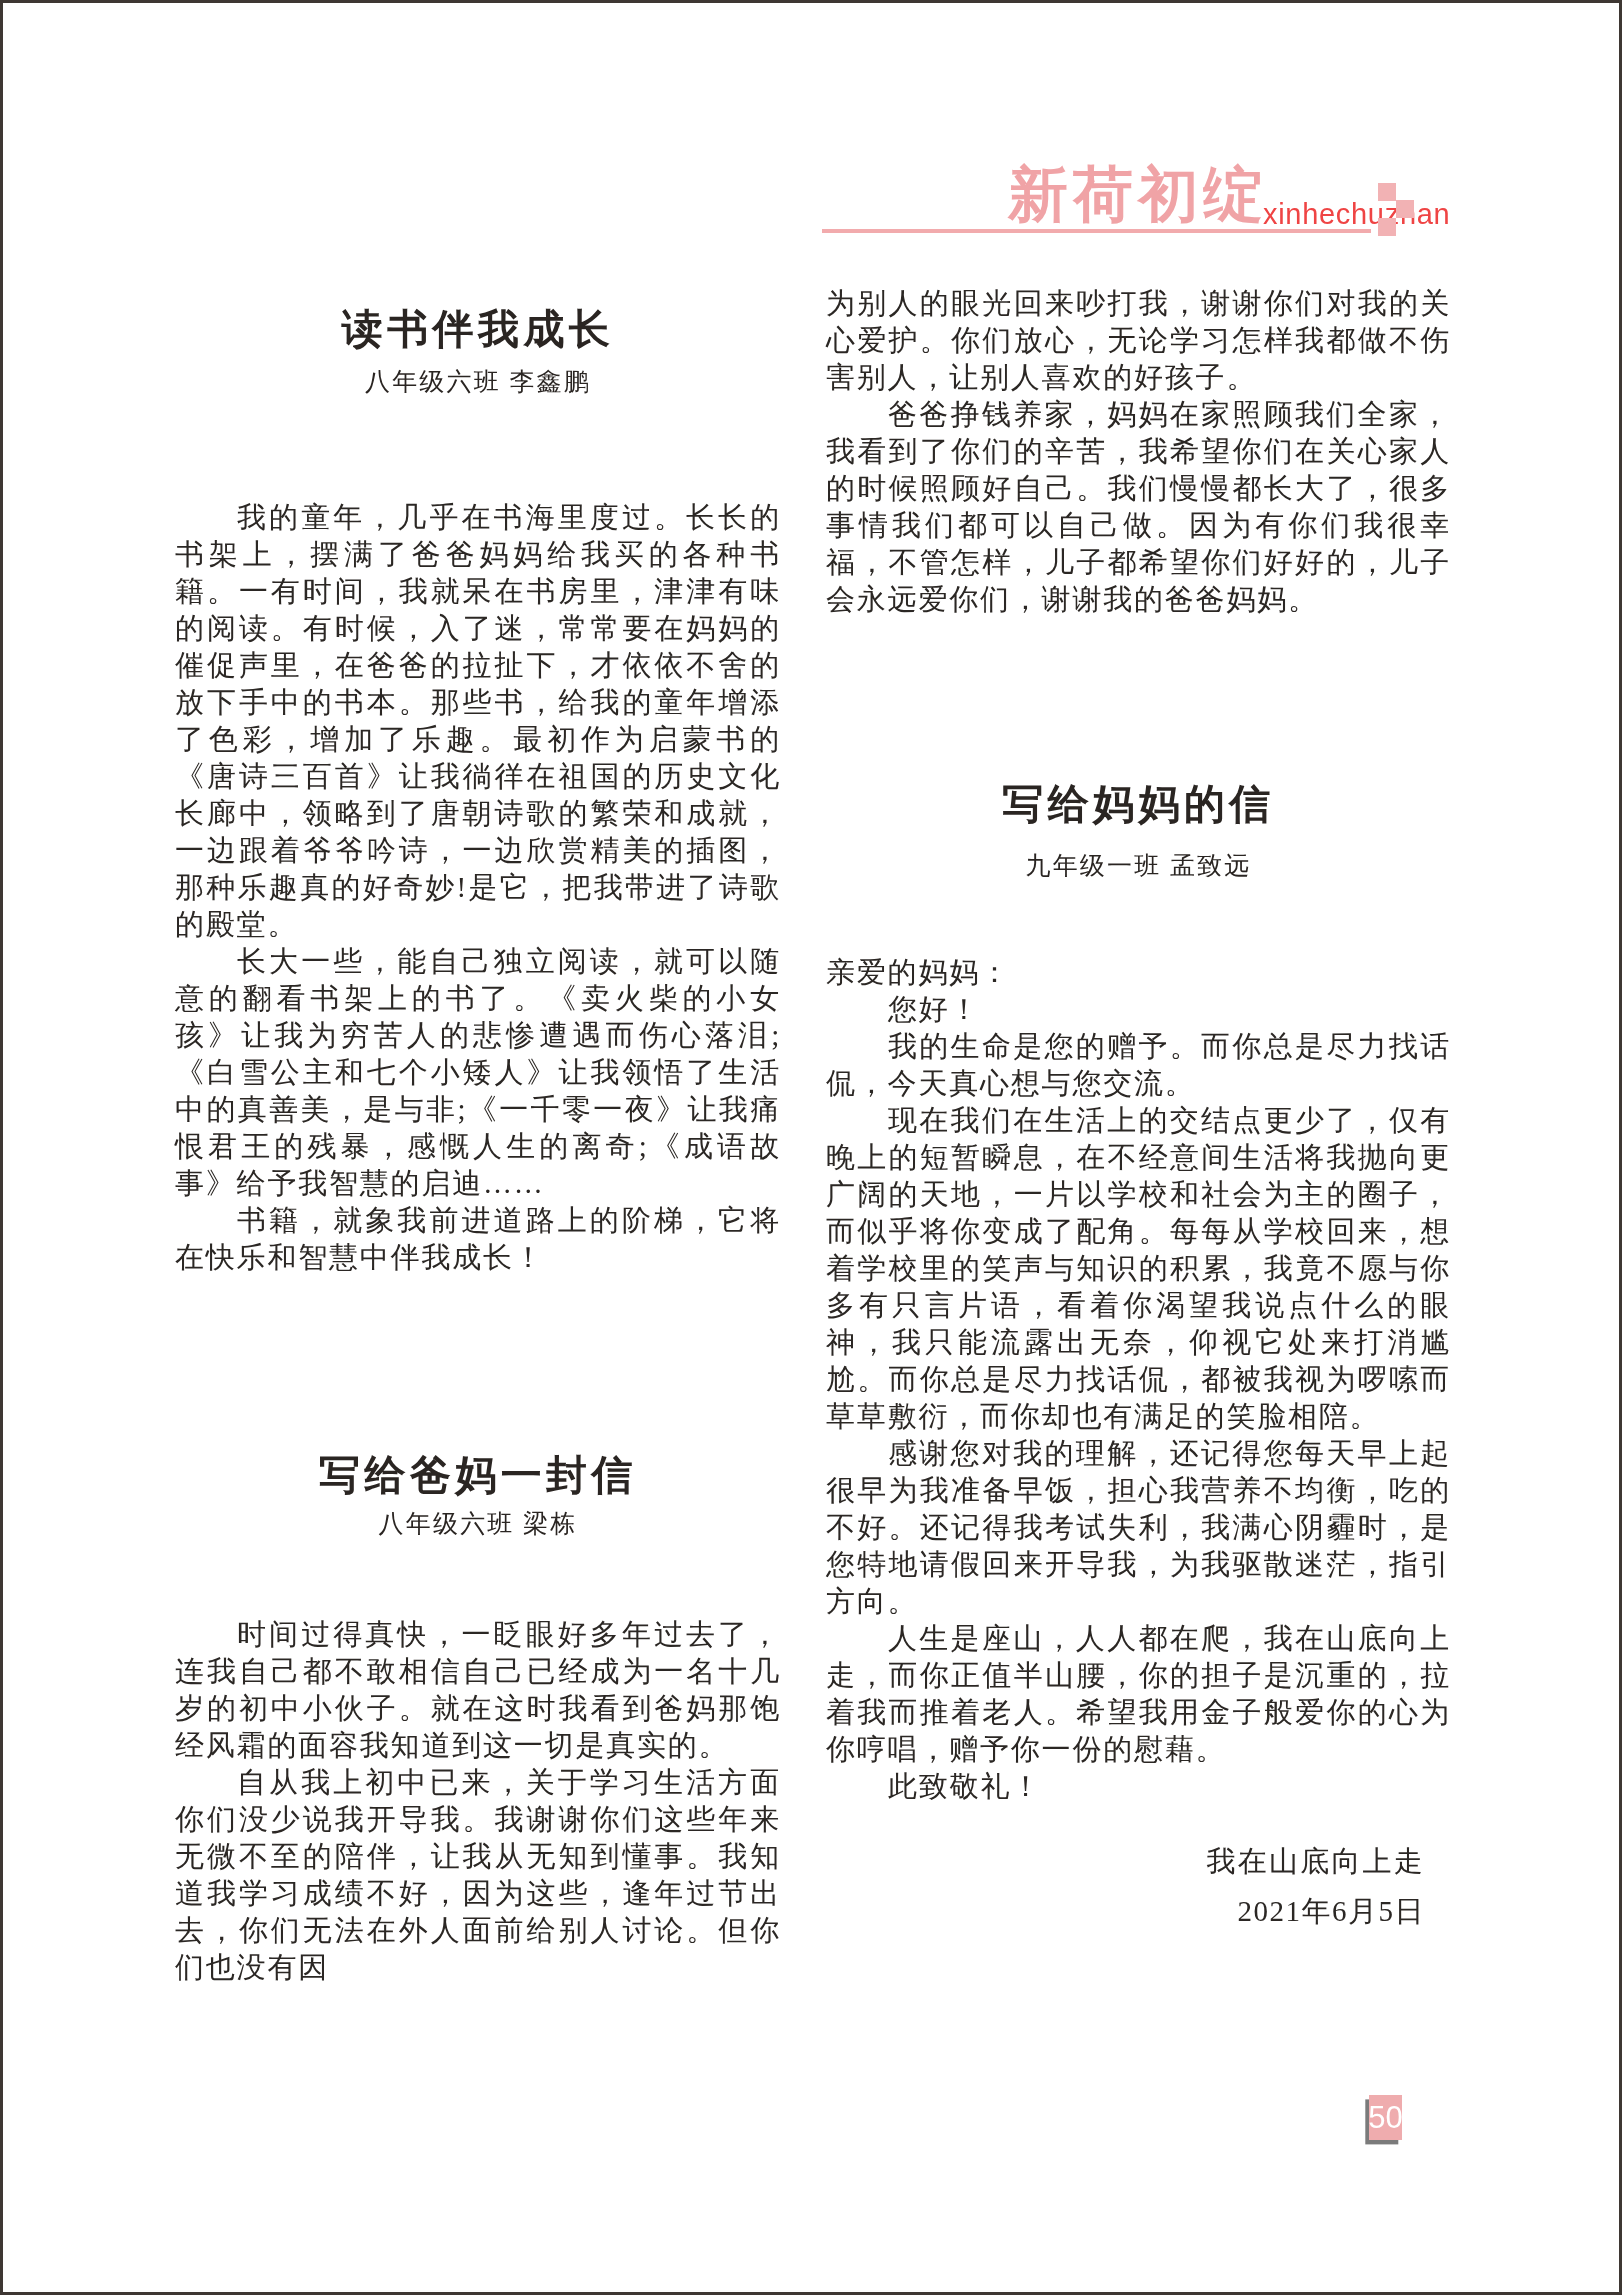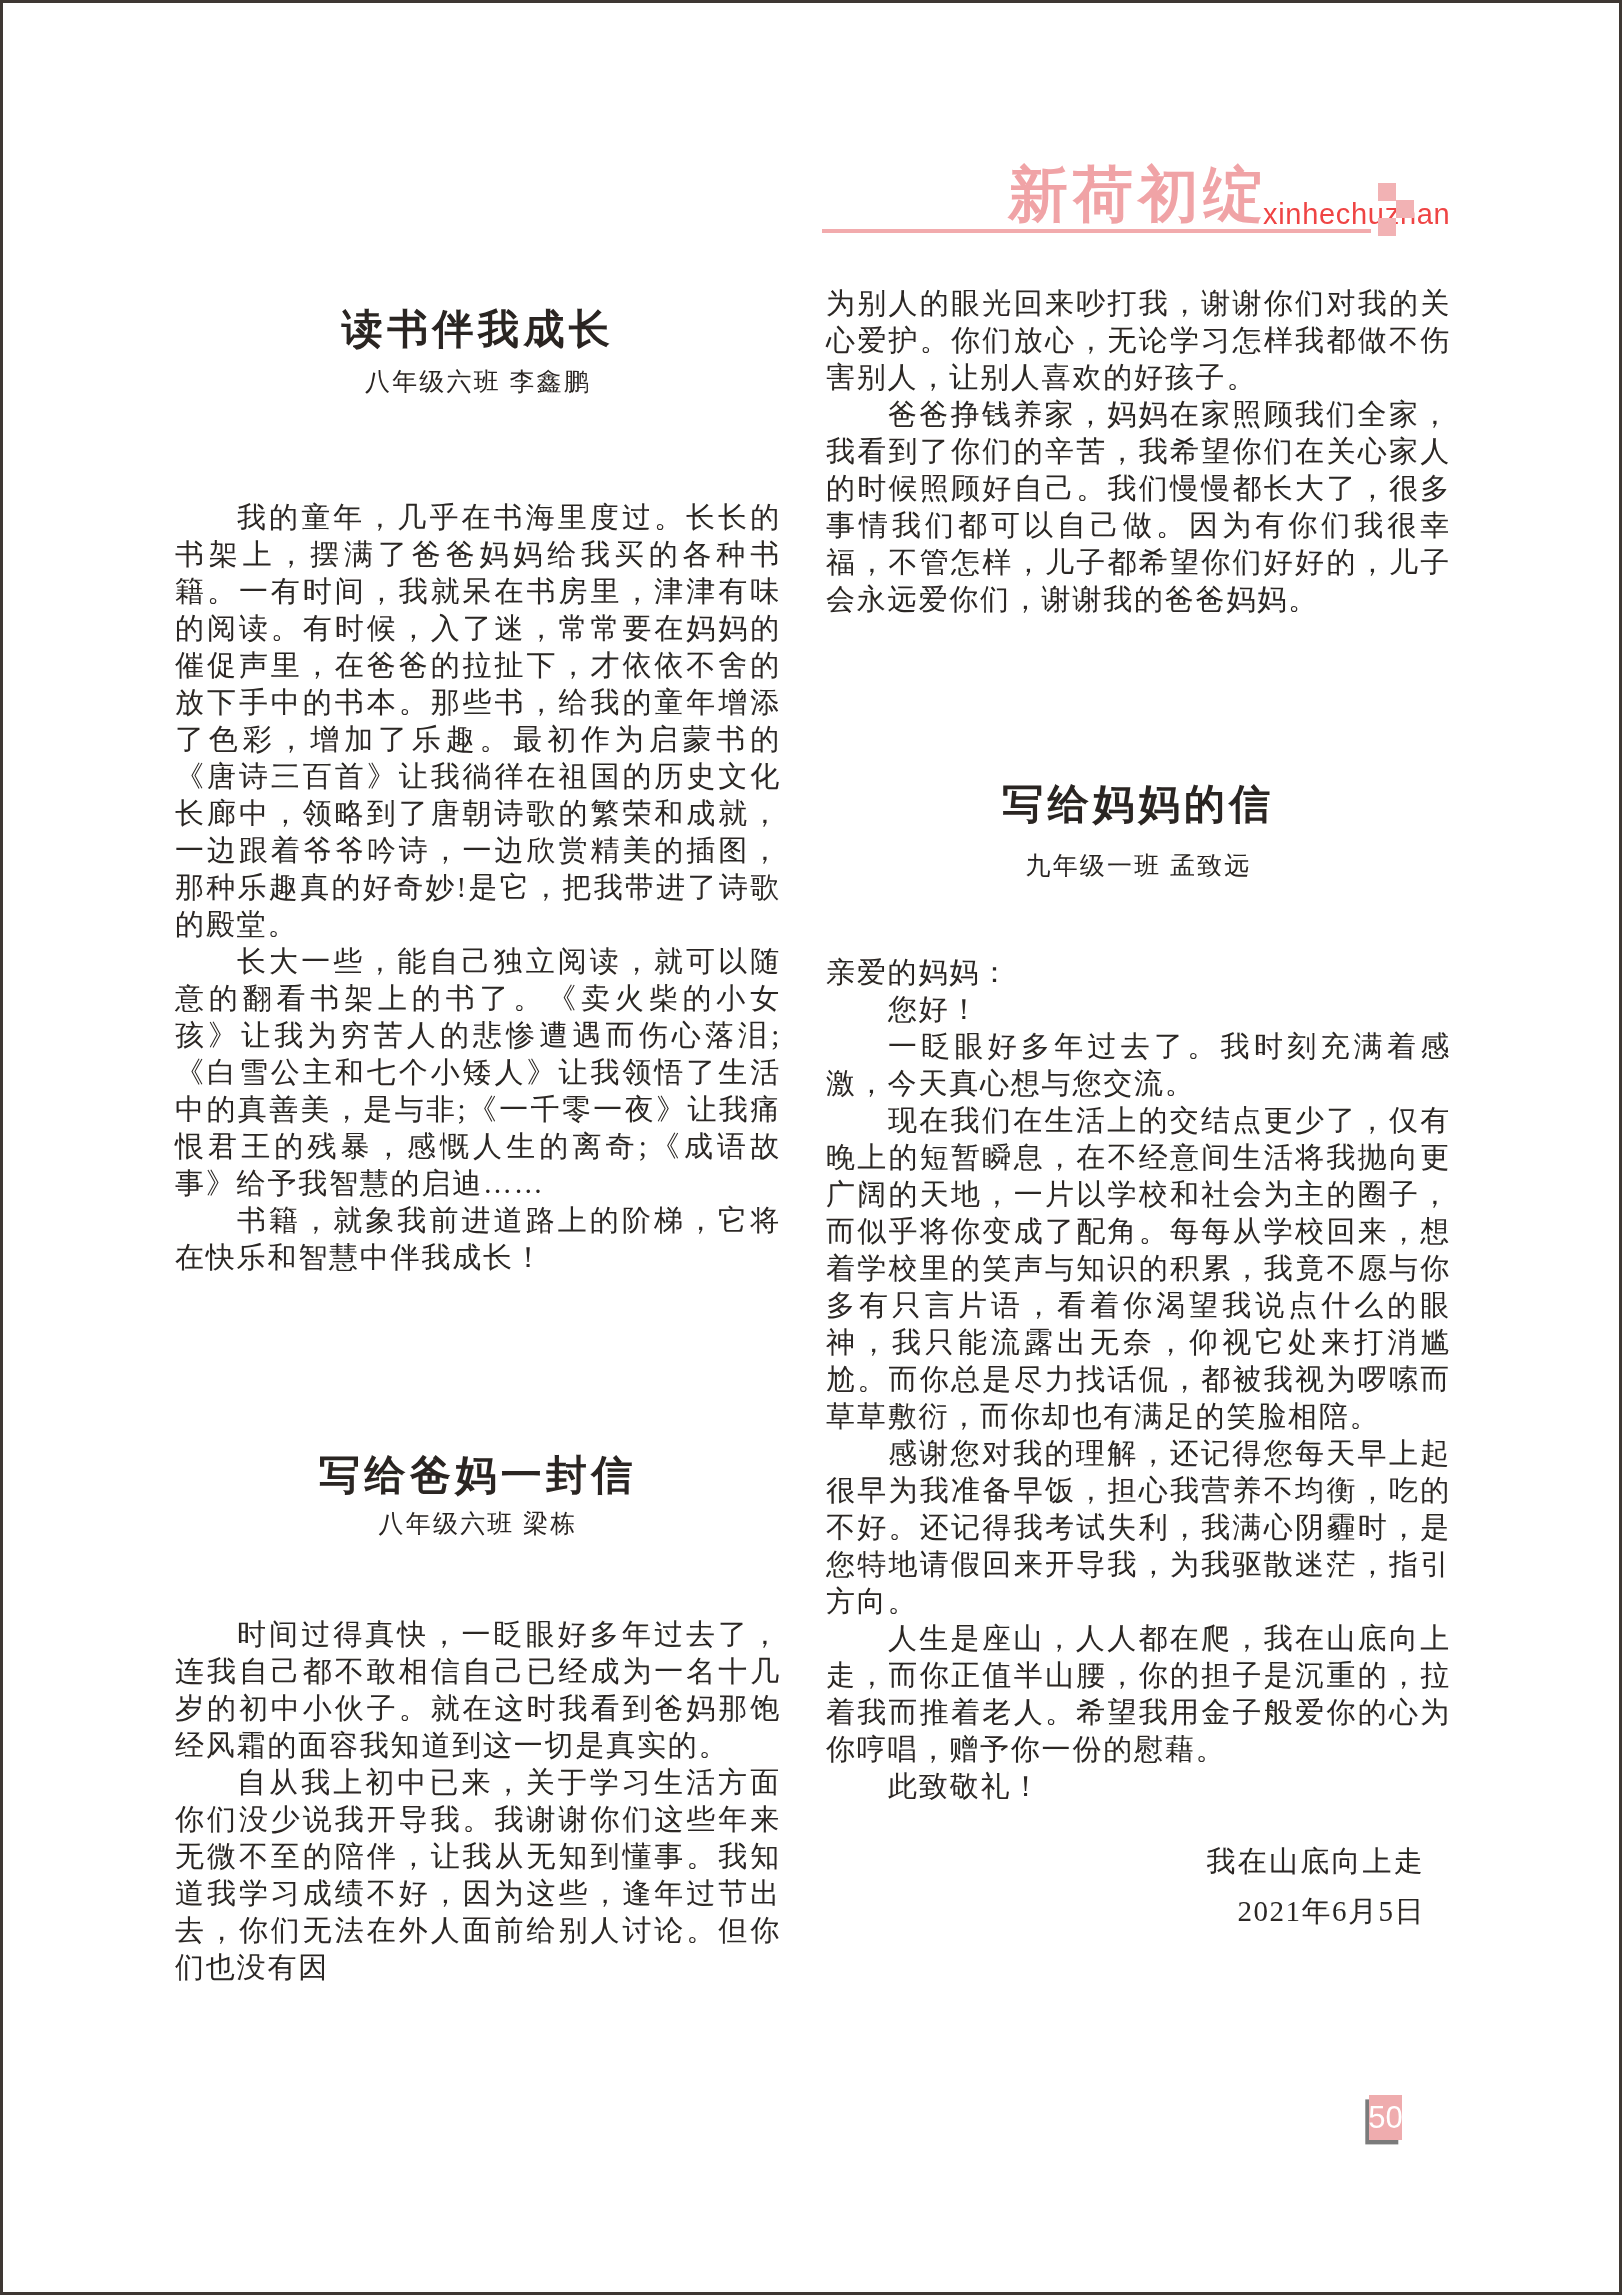--- a/index.html
+++ b/index.html
@@ -113,21 +113,21 @@
     <p class="no-indent">为别人的眼光回来吵打我，谢谢你们对我的关心爱护。你们放心，无论学习怎样我都做不伤害别人，让别人喜欢的好孩子。</p>
     <p>爸爸挣钱养家，妈妈在家照顾我们全家，我看到了你们的辛苦，我希望你们在关心家人的时候照顾好自己。我们慢慢都长大了，很多事情我们都可以自己做。因为有你们我很幸福，不管怎样，儿子都希望你们好好的，儿子会永远爱你们，谢谢我的爸爸妈妈。</p>
   </div>
 
   <div class="article-title t3">写给妈妈的信</div>
   <div class="byline b3">九年级一班 孟致远</div>
 
   <div class="body-block body-a3">
     <p class="no-indent">亲爱的妈妈：</p>
     <p>您好！</p>
-    <p>一眨眼好多年过去了。我时刻充满着感激，今天真心想与您交流。</p>
+    <p>我的生命是您的赠予。而你总是尽力找话侃，今天真心想与您交流。</p>
     <p>现在我们在生活上的交结点更少了，仅有晚上的短暂瞬息，在不经意间生活将我抛向更广阔的天地，一片以学校和社会为主的圈子，而似乎将你变成了配角。每每从学校回来，想着学校里的笑声与知识的积累，我竟不愿与你多有只言片语，看着你渴望我说点什么的眼神，我只能流露出无奈，仰视它处来打消尴尬。而你总是尽力找话侃，都被我视为啰嗦而草草敷衍，而你却也有满足的笑脸相陪。</p>
     <p>感谢您对我的理解，还记得您每天早上起很早为我准备早饭，担心我营养不均衡，吃的不好。还记得我考试失利，我满心阴霾时，是您特地请假回来开导我，为我驱散迷茫，指引方向。</p>
     <p>人生是座山，人人都在爬，我在山底向上走，而你正值半山腰，你的担子是沉重的，拉着我而推着老人。希望我用金子般爱你的心为你哼唱，赠予你一份的慰藉。</p>
     <p>此致敬礼！</p>
   </div>
 
   <div class="sign-line">我在山底向上走</div>
   <div class="date-line">2021年6月5日</div>
 
 </div>

